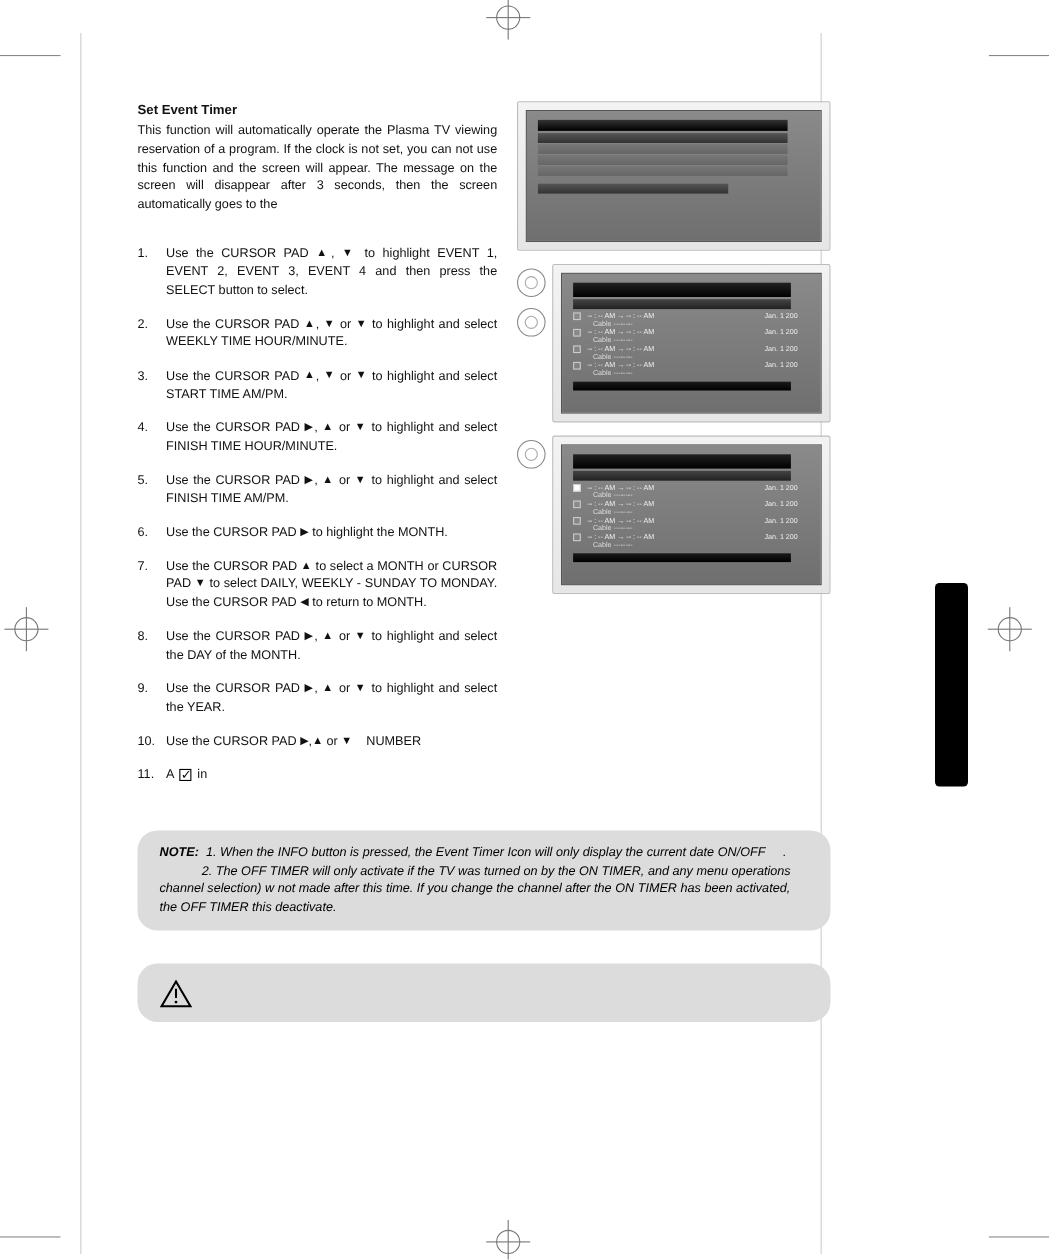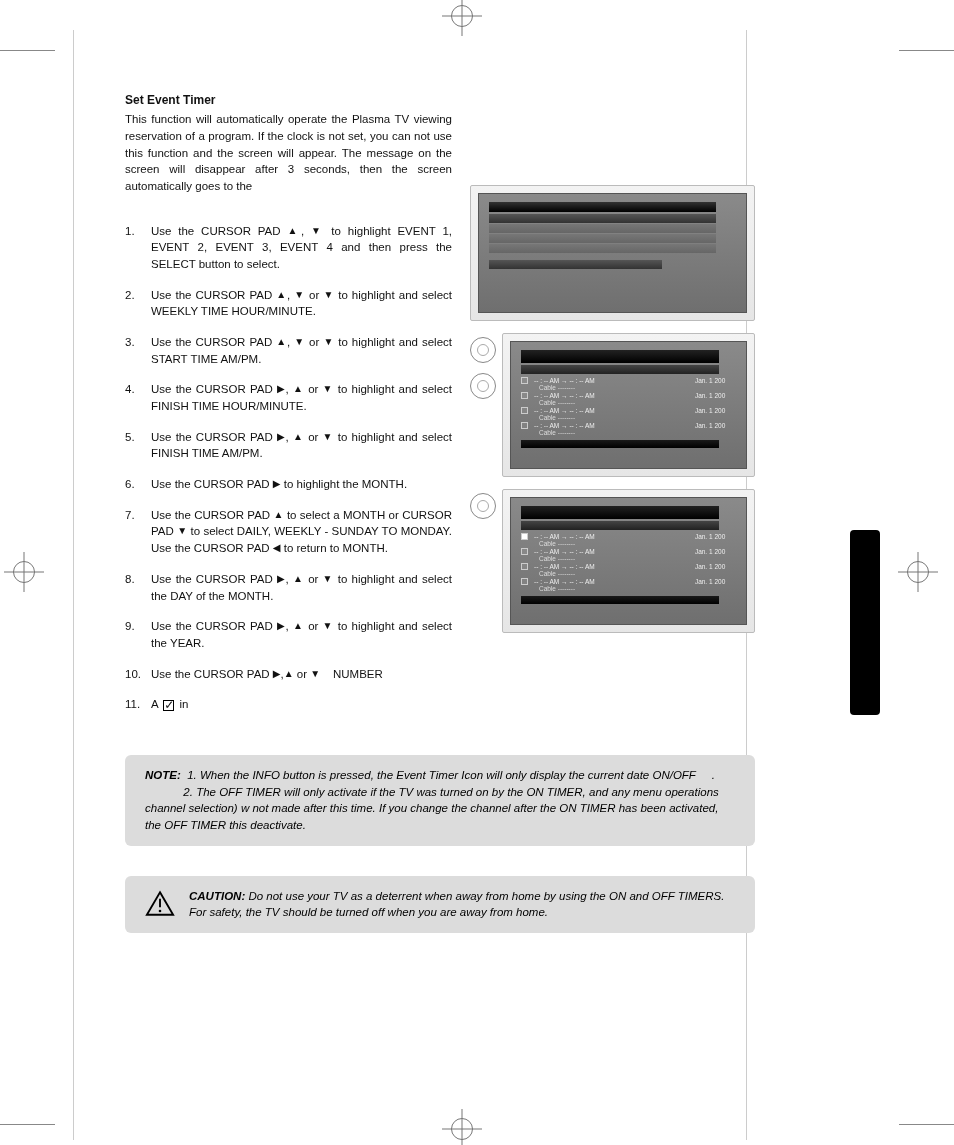--- a/index.html
+++ b/index.html
@@ -41,21 +41,21 @@
   }
 
   .page {
     position:absolute; left:125px; top:92px; width:630px;
   }
   .title-bar {
     background:#000; color:#fff; border-radius:20px; padding:6px 18px 8px; margin-bottom:18px;
   }
   .title-bar h1 { font-size:22px; font-weight:900; letter-spacing:0.5px; }
 
-  .two-col { display:flex; gap:18px;align-items:center; }
+  .two-col { display:flex; gap:18px; }
   .text-col { flex:1; font-size:11.5px; line-height:1.45; color:#111; }
   .sub-head { font-weight:900; margin-bottom:2px; font-size:12px;}
   .intro { text-align:justify; margin-bottom:28px;}
   ol.steps { list-style:none; counter-reset:step; margin-left:0;}
   ol.steps > li { counter-increment:step; margin-bottom:14px; display:flex; gap:8px; text-align:justify;}
   ol.steps > li::before { content: counter(step) "."; min-width:18px; }
   .b { font-weight:400; }
   .arrow { font-size:10px; position:relative; top:-1px;}
 
   .fig-col { width:285px; display:flex; flex-direction:column; gap:12px; }
@@ -83,21 +83,21 @@
   .ev-dark { background:linear-gradient(180deg,#222,#000); height:13px; width:92%; margin-bottom:2px;}
   .ev-head { height:9px; width:92%; background:linear-gradient(180deg,#444,#222); margin-bottom:3px;}
   .ev-row { display:flex; gap:6px; font-size:6.5px; color:#eee; margin-bottom:0px; align-items:center; width:95%;}
   .ev-row .sq { width:7px; height:7px; border:1px solid #ccc; flex:none; background:rgba(255,255,255,0.08);}
   .ev-row .sq.checked { background:#fff;}
   .ev-sub { font-size:6.5px; color:#ddd; margin-left:18px; margin-bottom:1px;}
   .ev-foot { height:8px; background:linear-gradient(180deg,#1a1a1a,#000); width:92%; margin-top:3px;}
   .screen.tall { height:128px;}
 
   .note-box, .caution-box {
-    background:#dcdcdc; border-radius:6px; padding:12px 20px; font-size:11.5px; line-height:1.45;
+    background:#dcdcdc; border-radius:18px; padding:12px 20px; font-size:11.5px; line-height:1.45;
     font-style:italic; margin-top:28px;
   }
   .note-box .label, .caution-box .label { font-weight:900; font-style:italic;}
   .caution-box { margin-top:30px; display:flex; gap:14px; align-items:flex-start; font-style:italic;}
   .warn-icon {
     width:30px; height:27px; position:relative; flex:none; margin-top:2px;
   }
   .warn-icon svg { width:100%; height:100%; }
 
   .check-box {
@@ -297,17 +297,14 @@
   </div>
 
   <div class="caution-box">
     <div class="warn-icon">
       <svg viewBox="0 0 32 28">
           <path d="M16 2 L30 26 L2 26 Z" fill="none" stroke="#000" stroke-width="2"></path>
           <line x1="16" y1="9" x2="16" y2="18" stroke="#000" stroke-width="2"></line>
           <circle cx="16" cy="22" r="1.4" fill="#000"></circle>
         </svg>
     </div>
-    <div>
-      <span class="label">CAUTION:</span><span> Do not use your TV as a deterrent when away from home by using the </span><span class="b">ON</span><span> and </span><span class="b">OFF TIMERS</span><span>. For safety, the TV should be turned off when you are away from home.</span>
-    </div>
   </div>
 </div>
 
 </body></html>

